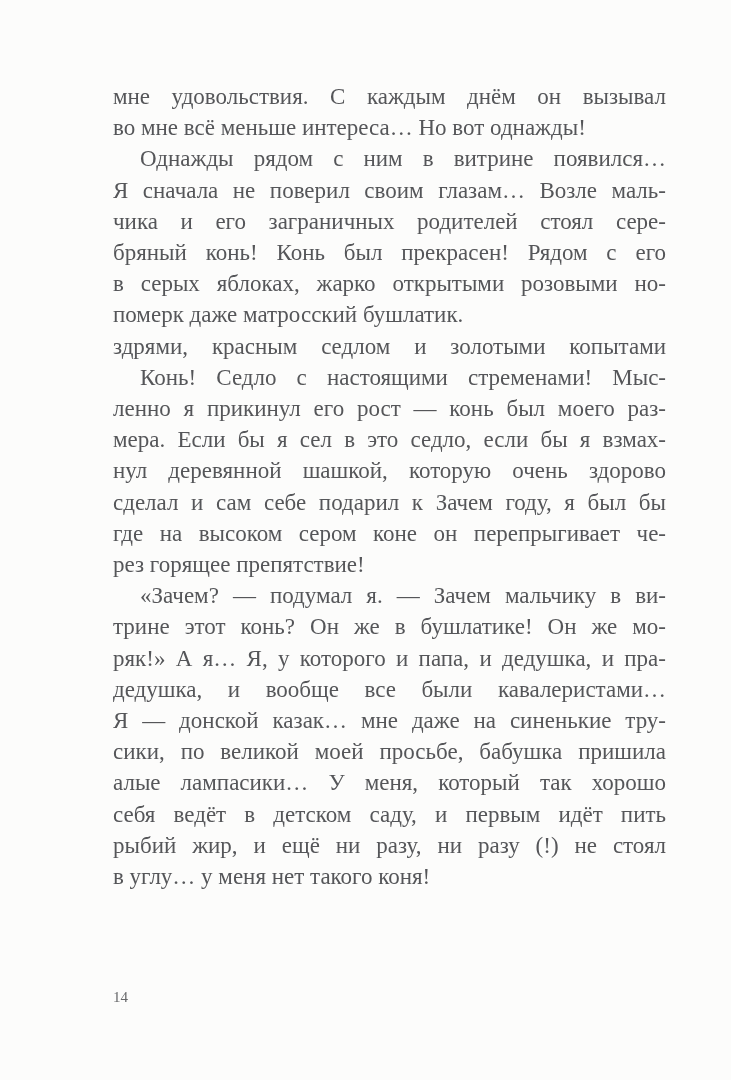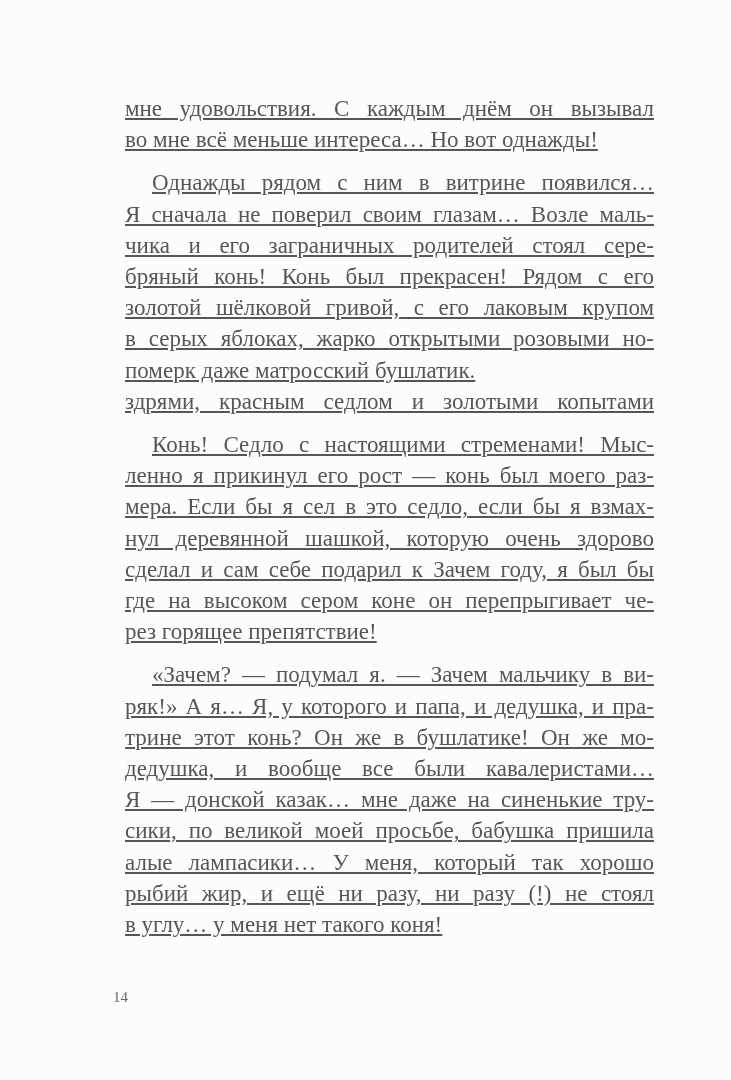--- a/index.html
+++ b/index.html
@@ -19,22 +19,21 @@
     position: absolute;
     left: 113px;
     top: 81px;
     width: 553px;
     color: var(--text-color, #555659);
     font-size: 23px;
     line-height: 31.2px;
     -webkit-font-smoothing: antialiased;
   }
   .para {
-    margin: 12px;
-    text-decoration: underline;
+    margin: 0;
   }
   .line {
     text-align: justify;
     text-align-last: justify;
   }
   .line.para-last {
     text-align-last: left;
   }
   .line.first-indent {
     padding-left: 27px;
@@ -55,40 +54,40 @@
   <div class="page-text" id="text-root">
       <div class="para">
         <div class="line">мне удовольствия. С каждым днём он вызывал</div>
         <div class="line para-last">во мне всё меньше интереса… Но вот однажды!</div>
       </div>
       <div class="para">
         <div class="line first-indent">Однажды рядом с ним в витрине появился…</div>
         <div class="line">Я сначала не поверил своим глазам… Возле маль-</div>
         <div class="line">чика и его заграничных родителей стоял сере-</div>
         <div class="line">бряный конь! Конь был прекрасен! Рядом с его</div>
-        <div class="line">золотой шёлковой гривой, с его лаковым крупом</div>
         <div class="line">в серых яблоках, жарко открытыми розовыми но-</div>
         <div class="line para-last">померк даже матросский бушлатик.</div>
         <div class="line">здрями, красным седлом и золотыми копытами</div>
       </div>
       <div class="para">
         <div class="line first-indent">Конь! Седло с настоящими стременами! Мыс-</div>
         <div class="line">ленно я прикинул его рост — конь был моего раз-</div>
         <div class="line">мера. Если бы я сел в это седло, если бы я взмах-</div>
         <div class="line">нул деревянной шашкой, которую очень здорово</div>
         <div class="line">сделал и сам себе подарил к Зачем году, я был бы</div>
         <div class="line">где на высоком сером коне он перепрыгивает че-</div>
         <div class="line para-last">рез горящее препятствие!</div>
       </div>
       <div class="para">
         <div class="line first-indent">«Зачем? — подумал я. — Зачем мальчику в ви-</div>
+        <div class="line">трине этот конь? Он же в бушлатике! Он же мо-</div>
         <div class="line">ряк!» А я… Я, у которого и папа, и дедушка, и пра-</div>
-        <div class="line">трине этот конь? Он же в бушлатике! Он же мо-</div>
         <div class="line">дедушка, и вообще все были кавалеристами…</div>
         <div class="line">Я — донской казак… мне даже на синенькие тру-</div>
         <div class="line">сики, по великой моей просьбе, бабушка пришила</div>
         <div class="line">алые лампасики… У меня, который так хорошо</div>
+        <div class="line">себя ведёт в детском саду, и первым идёт пить</div>
         <div class="line">рыбий жир, и ещё ни разу, ни разу (!) не стоял</div>
         <div class="line para-last">в углу… у меня нет такого коня!</div>
       </div>
     </div>
   <div class="page-number">14</div>
 </div>
 
 </body></html>

